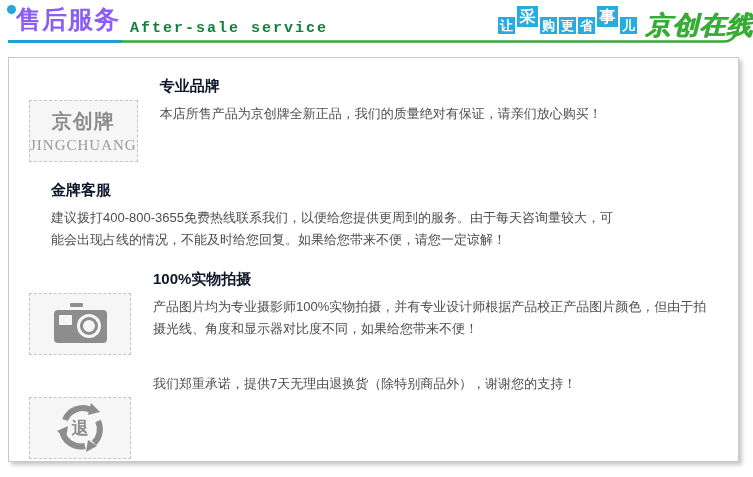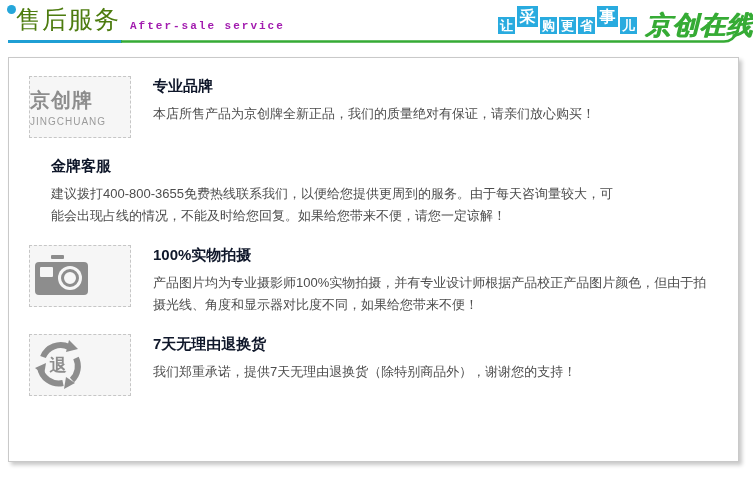--- a/index.html
+++ b/index.html
@@ -3,41 +3,41 @@
 <meta charset="utf-8">
 <style>
   html,body{margin:0;padding:0;background:#fff;}
   .page{position:relative;width:753px;height:477px;background:#fff;overflow:hidden;
         font-family:"Liberation Sans","DejaVu Sans",sans-serif;}
 
   
   .header{position:absolute;left:0;top:0;width:753px;height:56px;}
   .dot{position:absolute;left:7px;top:5px;width:9px;height:9px;border-radius:50%;background:#25a6da;}
   .title-block{position:absolute;left:8px;top:3px;padding:0 2px 4px 8px;border-bottom:3px solid #1f9fd4;}
-  .title{font-size:25px;font-weight:normal;color:#4d7c0f;letter-spacing:1px;margin-top:23px;}
+  .title{font-size:25px;font-weight:bold;color:#8b5cf6;letter-spacing:1px;margin-top:23px;}
   .subtitle{position:absolute;left:130px;top:20px;font-family:"Liberation Mono","DejaVu Sans Mono",monospace;
-            font-weight:bold;font-size:11px;color:#a21caf;letter-spacing:2px;}
+            font-weight:bold;font-size:15px;color:#15803d;letter-spacing:2px;}
   .greenline{position:absolute;left:121px;top:0;width:628px;height:50px;pointer-events:none;}
   .badges{position:absolute;left:498px;top:6px;display:flex;align-items:flex-start;}
   .badge{background:#29abdf;color:#fff;font-weight:bold;text-align:center;margin-right:2px;
          width:17px;height:17px;line-height:17px;font-size:13px;margin-top:11px;}
   .badge.hi{width:21px;height:21px;line-height:21px;font-size:16px;margin-top:0;}
   .logo{position:absolute;right:0;top:8px;font-family:"Liberation Serif","DejaVu Serif",serif;
         font-style:italic;font-weight:bold;font-size:26px;color:#36ab35;letter-spacing:1px;
         text-shadow:1px 0 0 #36ab35;}
 
   
   .panel{position:absolute;left:8px;top:57px;width:731px;height:405px;box-sizing:border-box;
          background:#fff;border:1px solid #c9c9c9;box-shadow:3px 3px 4px rgba(0,0,0,.22);
          padding-top:10px;overflow:hidden;}
   .row{display:flex;align-items:flex-start;padding:8px 24px 10px 20px;}
   .icon-box{flex:0 0 100px;height:60px;border:1px dashed #c6c6c6;background:#f6f6f6;
-            display:flex;flex-direction:column;justify-content:center;}
+            display:flex;flex-direction:column;align-items:center;justify-content:center;margin-top:24px;}
   .brand-main{font-size:20px;font-weight:bold;color:#8d8d8d;letter-spacing:1px;}
-  .brand-sub{font-size:10px;color:#9b9b9b;letter-spacing:1px;margin-top:2px;}
+  .brand-sub{font-size:15px;color:#9b9b9b;letter-spacing:1px;margin-top:2px;font-family:Liberation Serif, serif;}
   .text{margin-left:22px;max-width:566px;}
   .sec-title{font-size:15px;font-weight:bold;color:#0f172a;margin:1px 0 7px 0;}
   .sec-body{font-size:13px;color:#4d4d4d;line-height:22px;}
   svg{display:block;}
 </style>
 </head>
 <body>
 
 <div class="page">
 
@@ -110,19 +110,18 @@
             <path d="M46 21 A19 19 0 0 1 42 43"></path>
             <path d="M33 46 A19 19 0 0 1 10 30"></path>
           </g>
           <polygon points="39,3 48,12 36,15" fill="#8d8d8d"></polygon>
           <polygon points="45,46 34,52 36,40" fill="#8d8d8d"></polygon>
           <polygon points="5,31 16,26 14,38" fill="#8d8d8d"></polygon>
           <text x="28" y="34" text-anchor="middle" font-size="17" font-weight="bold" fill="#8d8d8d">退</text>
         </svg>
       </div>
       <div class="text">
-        <div class="sec-title">7天无理由退换货</div>
         <div class="sec-body">我们郑重承诺，提供7天无理由退换货（除特别商品外），谢谢您的支持！</div>
       </div>
     </div>
 
   </div>
 </div>
 
 </body></html>

